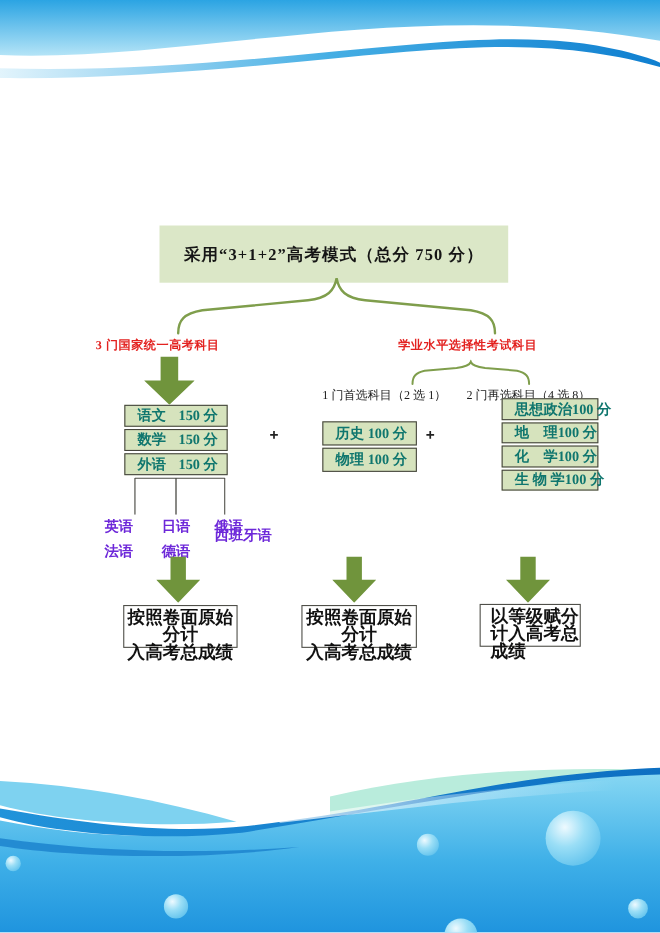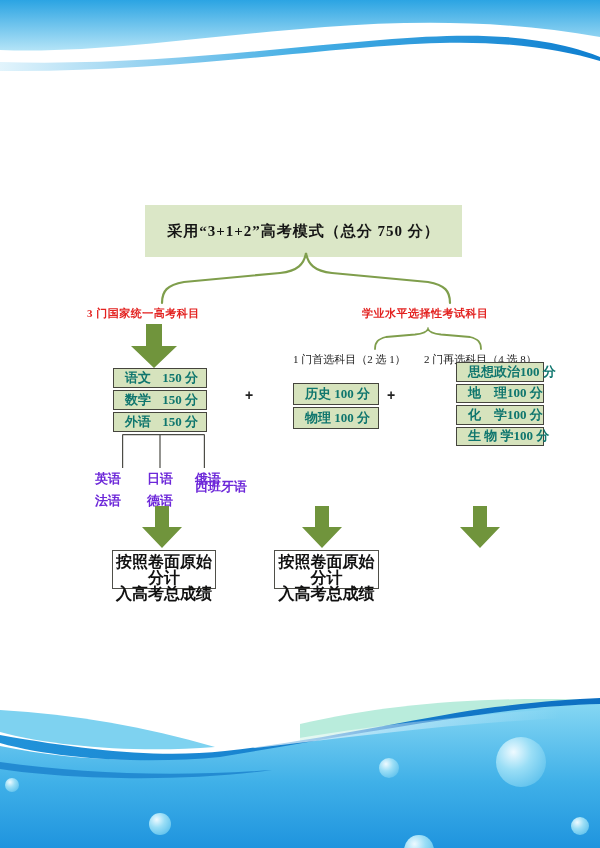--- a/index.html
+++ b/index.html
@@ -146,20 +146,24 @@
   </svg>
 
   <div class="result-box" style="left:112px;top:550px;width:104px">
     <div>按照卷面原始分计</div>
     <div>入高考总成绩</div>
   </div>
   <div class="result-box" style="left:274px;top:550px;width:105px">
     <div>按照卷面原始分计</div>
     <div>入高考总成绩</div>
   </div>
+  <div class="result-box left-align" style="left:436px;top:549px;width:92px">
+    <div>以等级赋分</div>
+    <div>计入高考总成绩</div>
+  </div>
 
   <svg class="abs" style="left:0;top:690px" width="600" height="158" viewBox="0 0 600 158">
     <defs>
       <linearGradient id="fwater" x1="0" y1="0" x2="0" y2="1">
         <stop offset="0" stop-color="#86d7f3"></stop>
           <stop offset="0.55" stop-color="#3fb0e8"></stop>
         <stop offset="1" stop-color="#1f94de"></stop>
       </linearGradient>
       <linearGradient id="fcrest" x1="0" y1="0" x2="1" y2="0">
         <stop offset="0" stop-color="#2193da"></stop>

